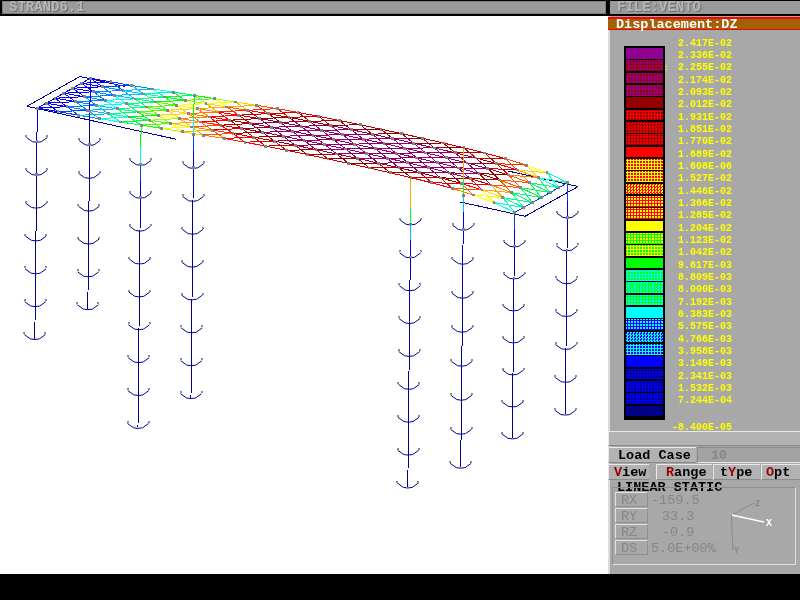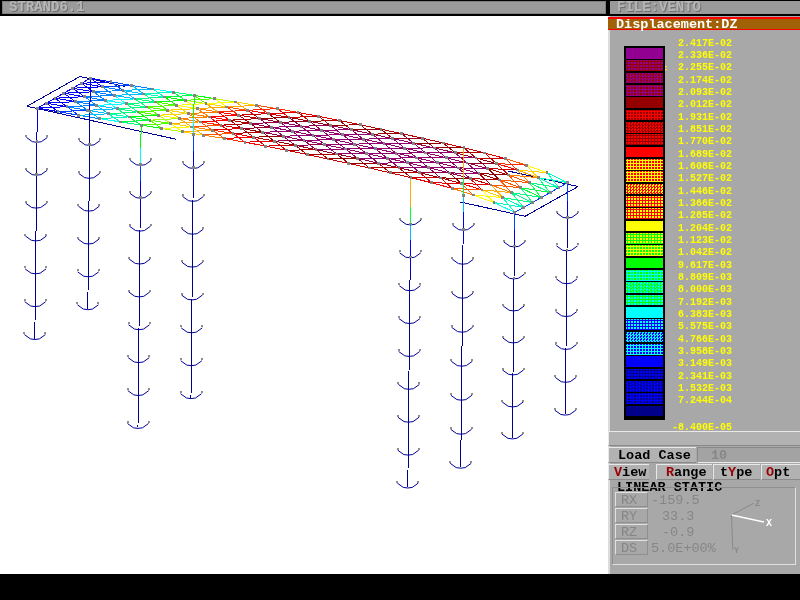--- a/index.html
+++ b/index.html
@@ -1017,21 +1017,21 @@
 <div class="lv" style="top:37.6px">2.417E-02</div>
 <div class="lv" style="top:49.9px">2.336E-02</div>
 <div class="lv" style="top:62.3px">2.255E-02</div>
 <div class="lv" style="top:74.6px">2.174E-02</div>
 <div class="lv" style="top:86.9px">2.093E-02</div>
 <div class="lv" style="top:99.3px">2.012E-02</div>
 <div class="lv" style="top:111.6px">1.931E-02</div>
 <div class="lv" style="top:123.9px">1.851E-02</div>
 <div class="lv" style="top:136.3px">1.770E-02</div>
 <div class="lv" style="top:148.6px">1.689E-02</div>
-<div class="lv" style="top:160.9px">1.608E-02</div>
+<div class="lv" style="top:160.9px">1.608E-06</div>
 <div class="lv" style="top:173.3px">1.527E-02</div>
 <div class="lv" style="top:185.6px">1.446E-02</div>
 <div class="lv" style="top:197.9px">1.366E-02</div>
 <div class="lv" style="top:210.3px">1.285E-02</div>
 <div class="lv" style="top:222.6px">1.204E-02</div>
 <div class="lv" style="top:234.9px">1.123E-02</div>
 <div class="lv" style="top:247.3px">1.042E-02</div>
 <div class="lv" style="top:259.6px">9.617E-03</div>
 <div class="lv" style="top:271.9px">8.809E-03</div>
 <div class="lv" style="top:284.3px">8.000E-03</div>

